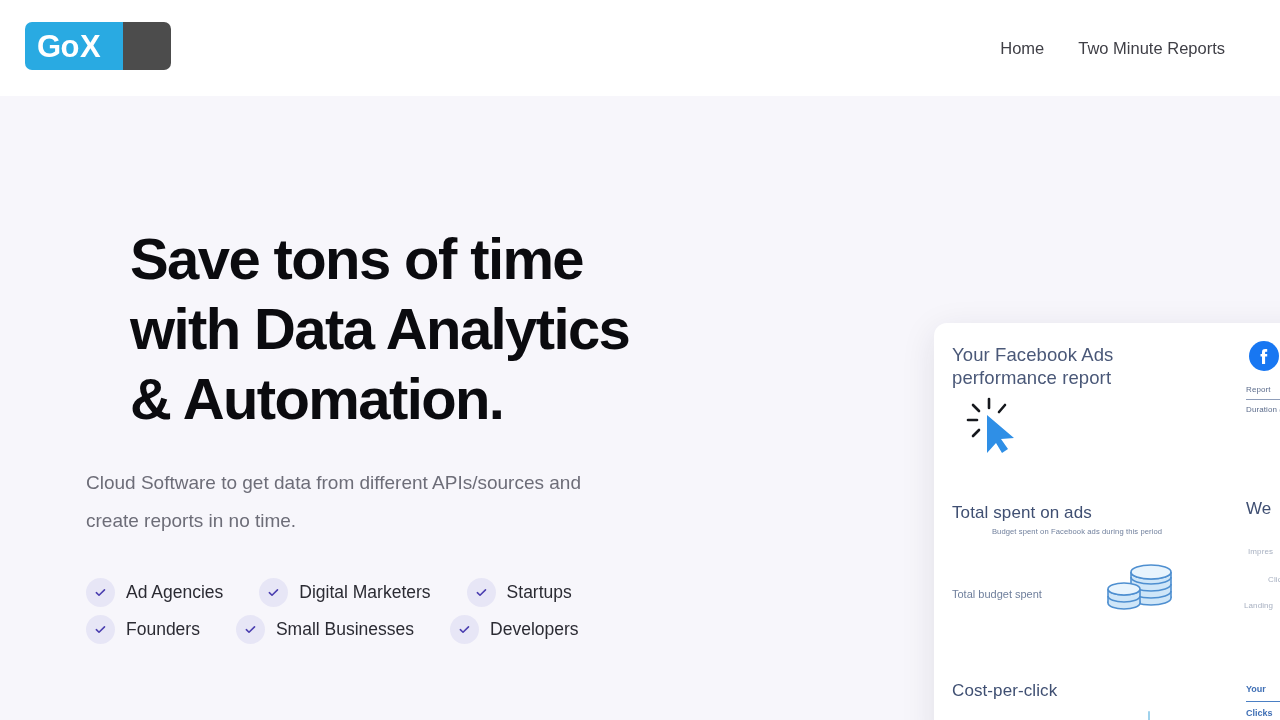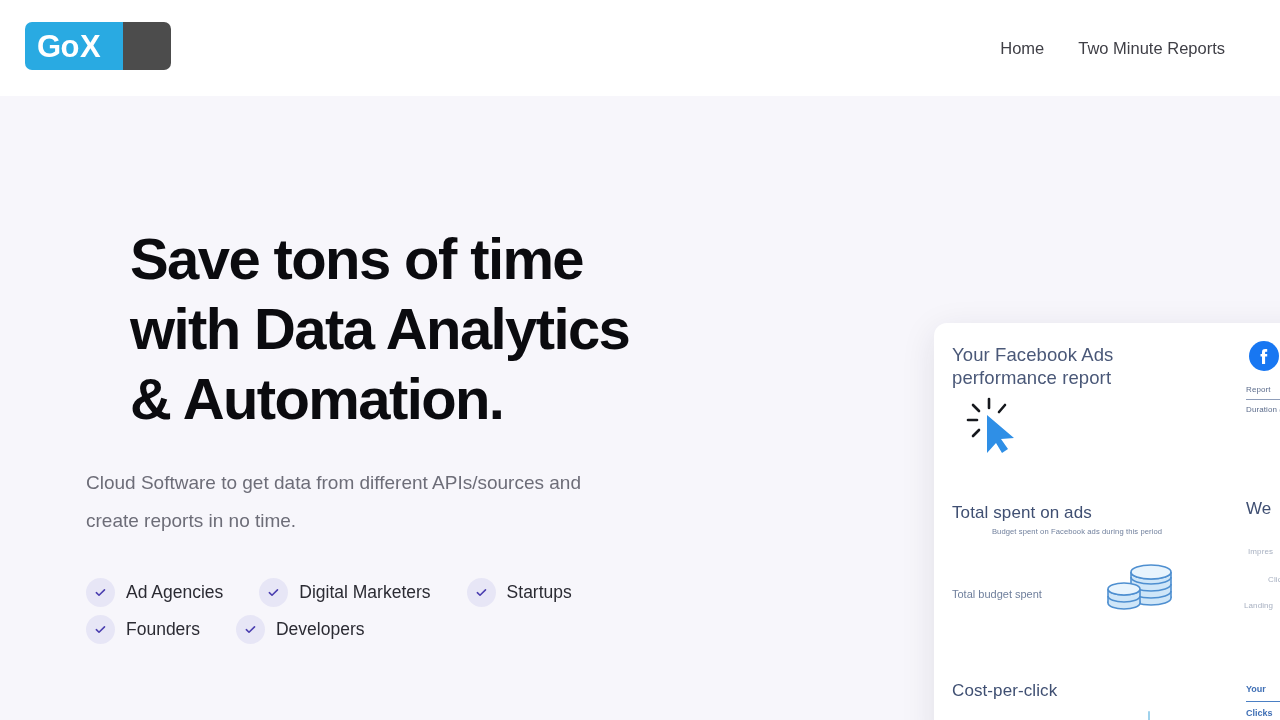--- a/index.html
+++ b/index.html
@@ -258,20 +258,28 @@
 
       <div class="badge-item">
         <span class="badge-check">
           <svg width="13" height="13" viewBox="0 0 14 14">
               <path d="M2.5 7.2 L5.4 10 L11.3 4.2" fill="none" stroke="#4b3fb0" stroke-width="1.7" stroke-linecap="round" stroke-linejoin="round"></path>
             </svg>
         </span>
         <span class="badge-label">Founders</span>
       </div>
 
+      <div class="badge-item">
+        <span class="badge-check">
+          <svg width="13" height="13" viewBox="0 0 14 14">
+              <path d="M2.5 7.2 L5.4 10 L11.3 4.2" fill="none" stroke="#4b3fb0" stroke-width="1.7" stroke-linecap="round" stroke-linejoin="round"></path>
+            </svg>
+        </span>
+        <span class="badge-label">Small Businesses</span>
+      </div>
 
       <div class="badge-item">
         <span class="badge-check">
           <svg width="13" height="13" viewBox="0 0 14 14">
               <path d="M2.5 7.2 L5.4 10 L11.3 4.2" fill="none" stroke="#4b3fb0" stroke-width="1.7" stroke-linecap="round" stroke-linejoin="round"></path>
             </svg>
         </span>
         <span class="badge-label">Developers</span>
       </div>
 

